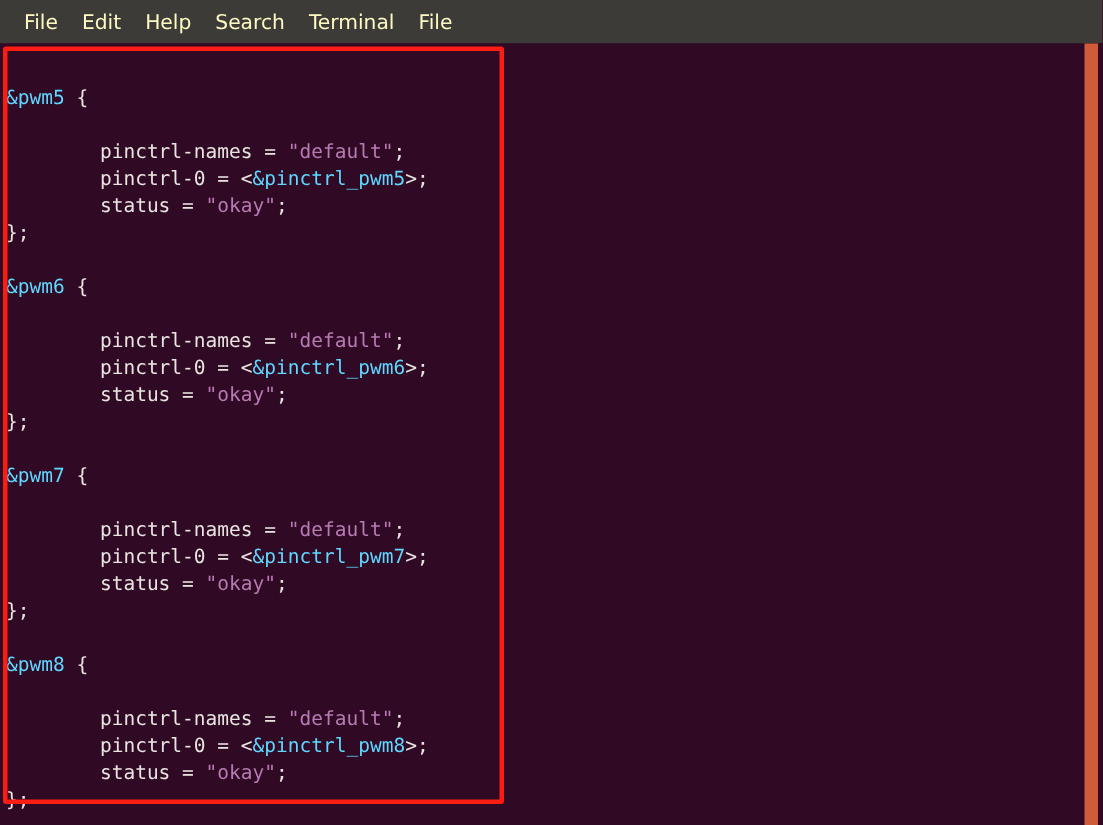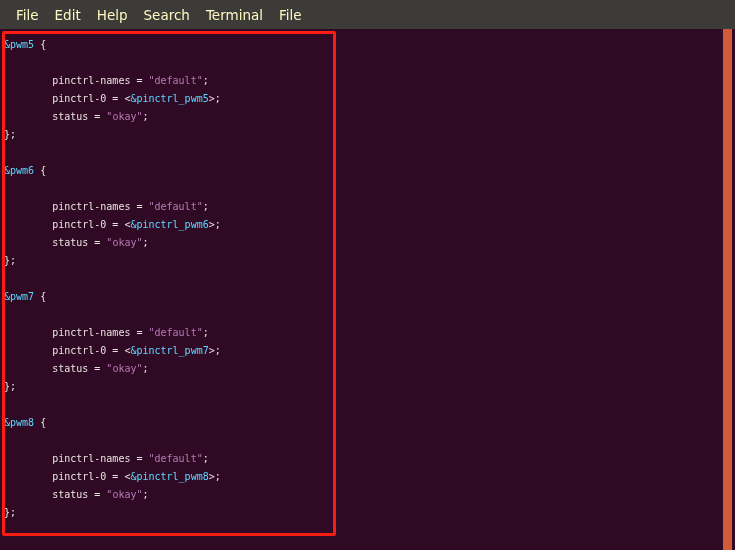--- a/index.html
+++ b/index.html
@@ -41,23 +41,23 @@
     left: 0; top: 29px;
     width: 735px;
     height: 521px;
     background: #300a24;
     overflow: hidden;
   }
 
   #code {
     position: absolute;
     left: 4px;
-    top: 7px;
+    top: 28px;
     font-family: "DejaVu Sans Mono", monospace;
-    font-size: 10px;
+    font-size: 13px;
     line-height: 18px;
     white-space: pre;
     letter-spacing: 0px;
   }
   .line { height: 18px; }
 
   .tok-node   { color: #5fd7ff; }      
   .tok-plain  { color: #e8e4e0; }      
   .tok-str    { color: #b77ab4; }      
 

